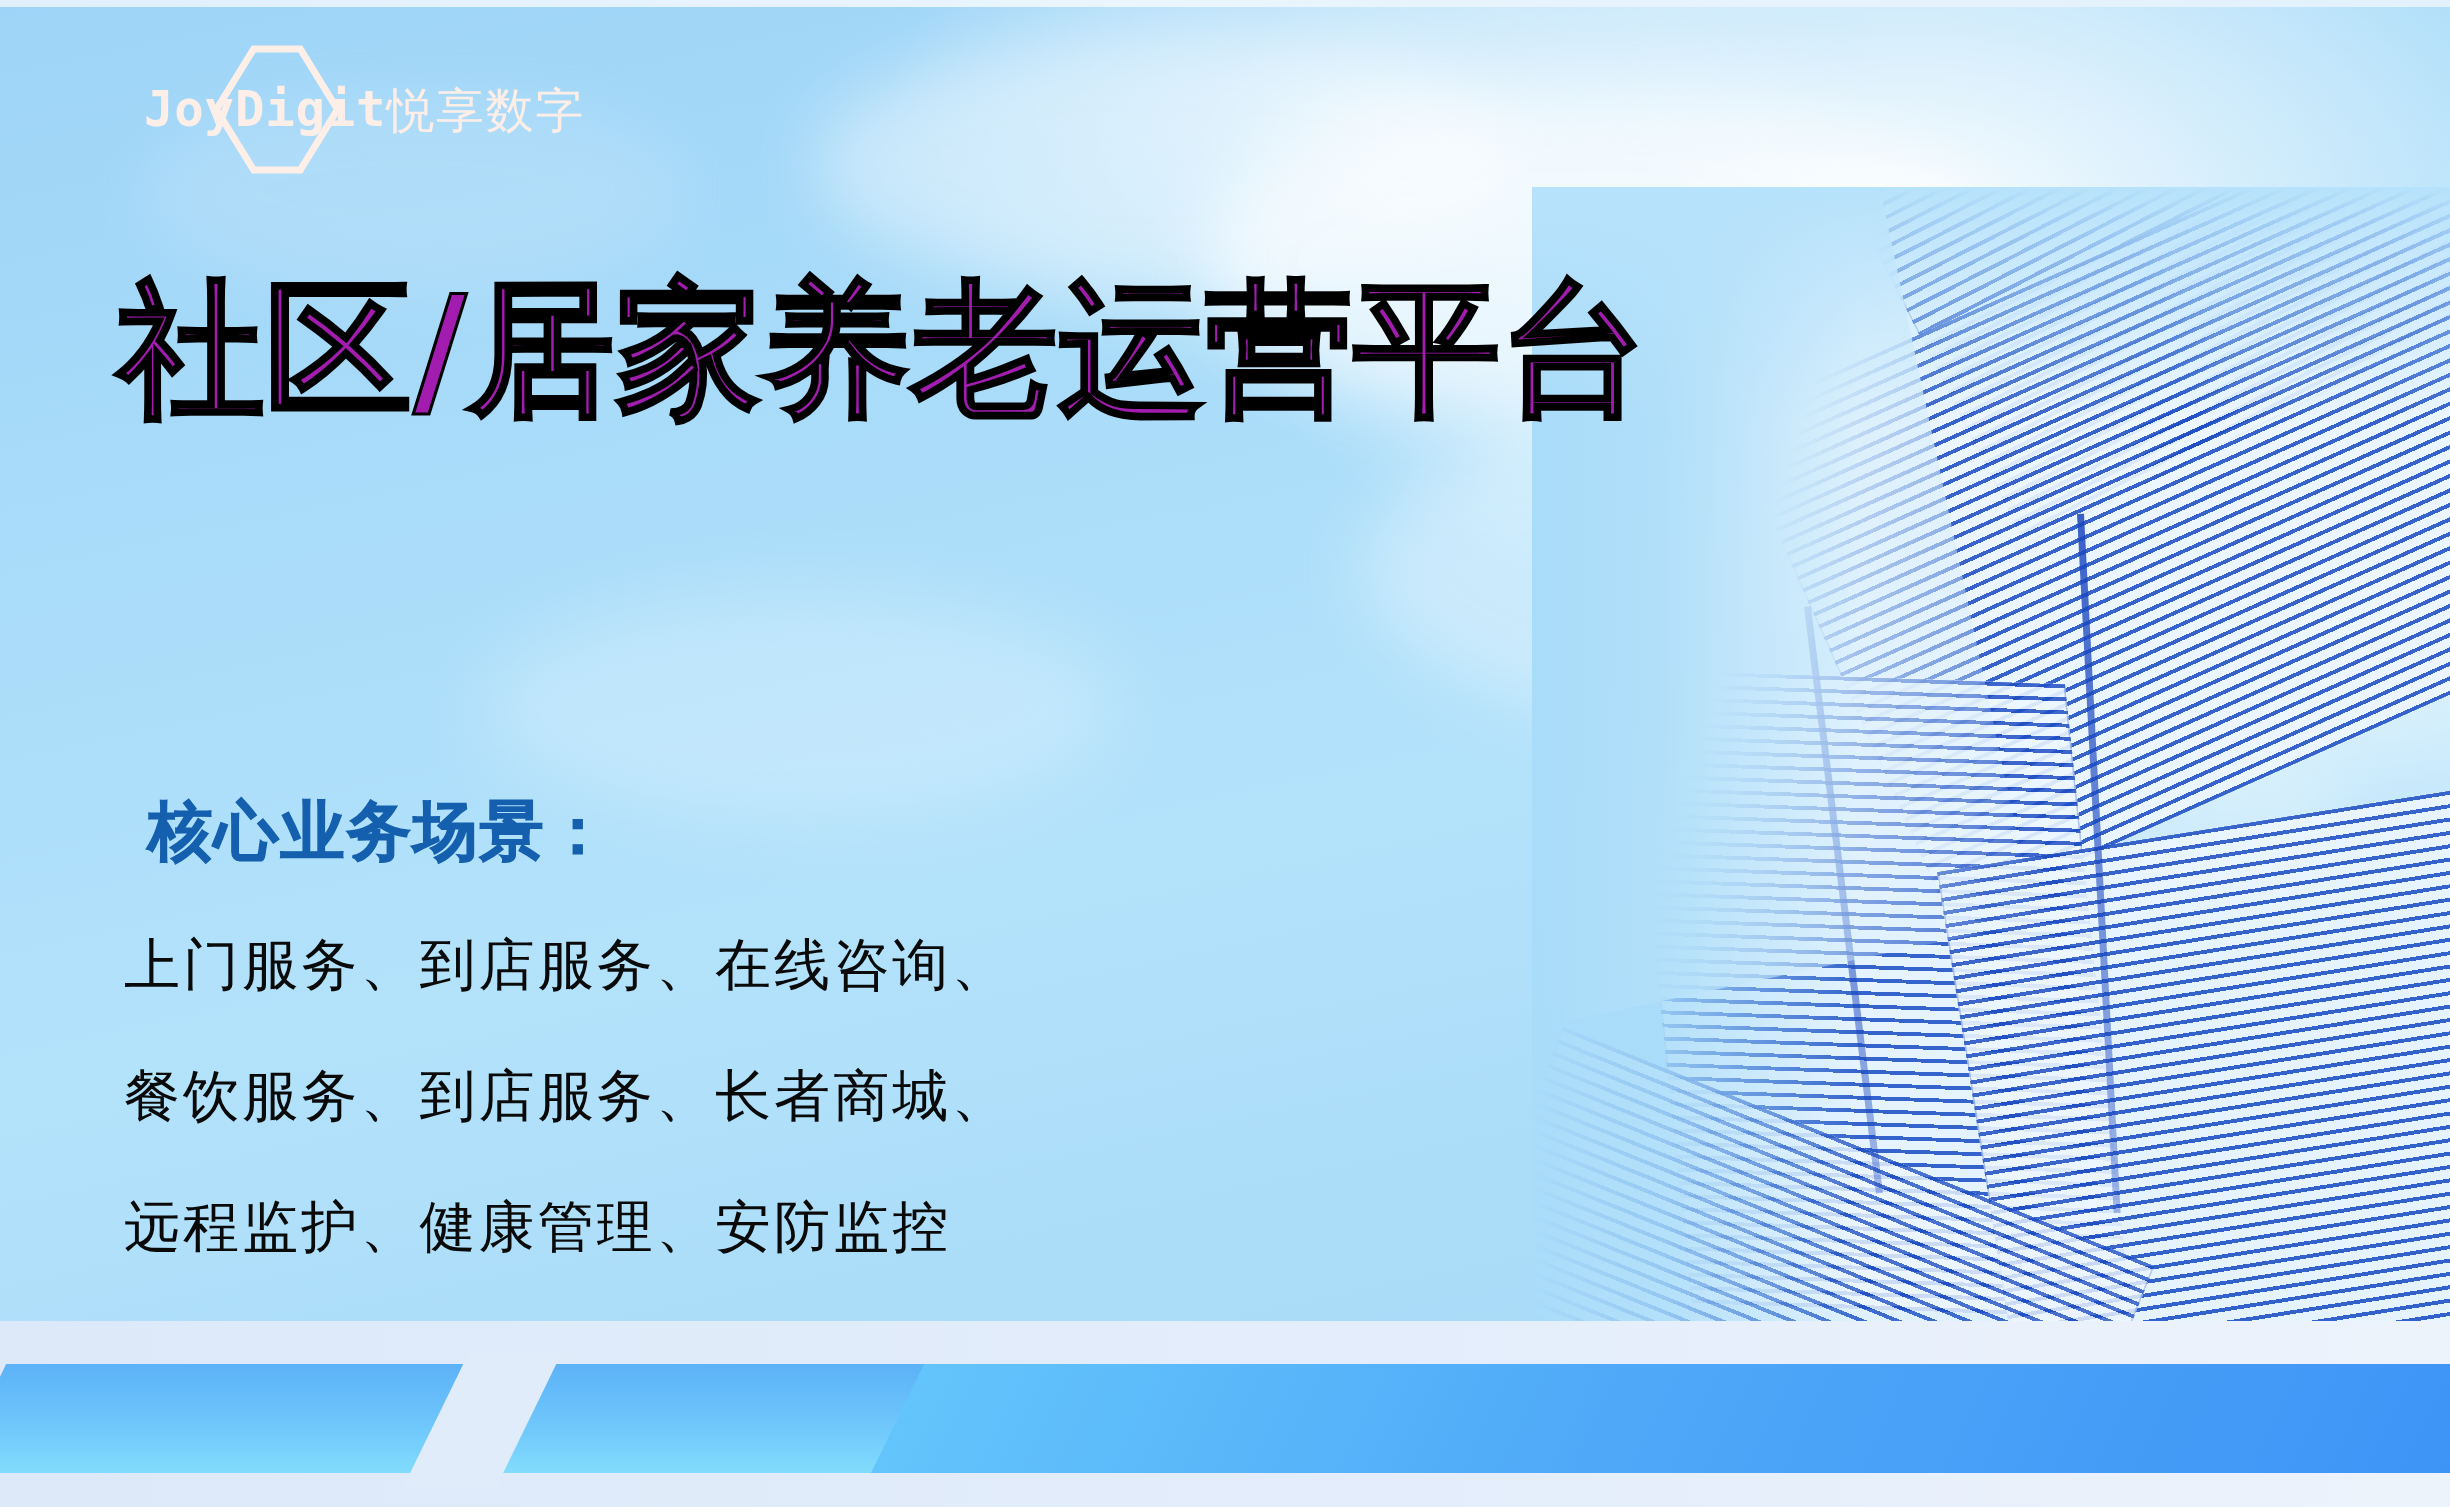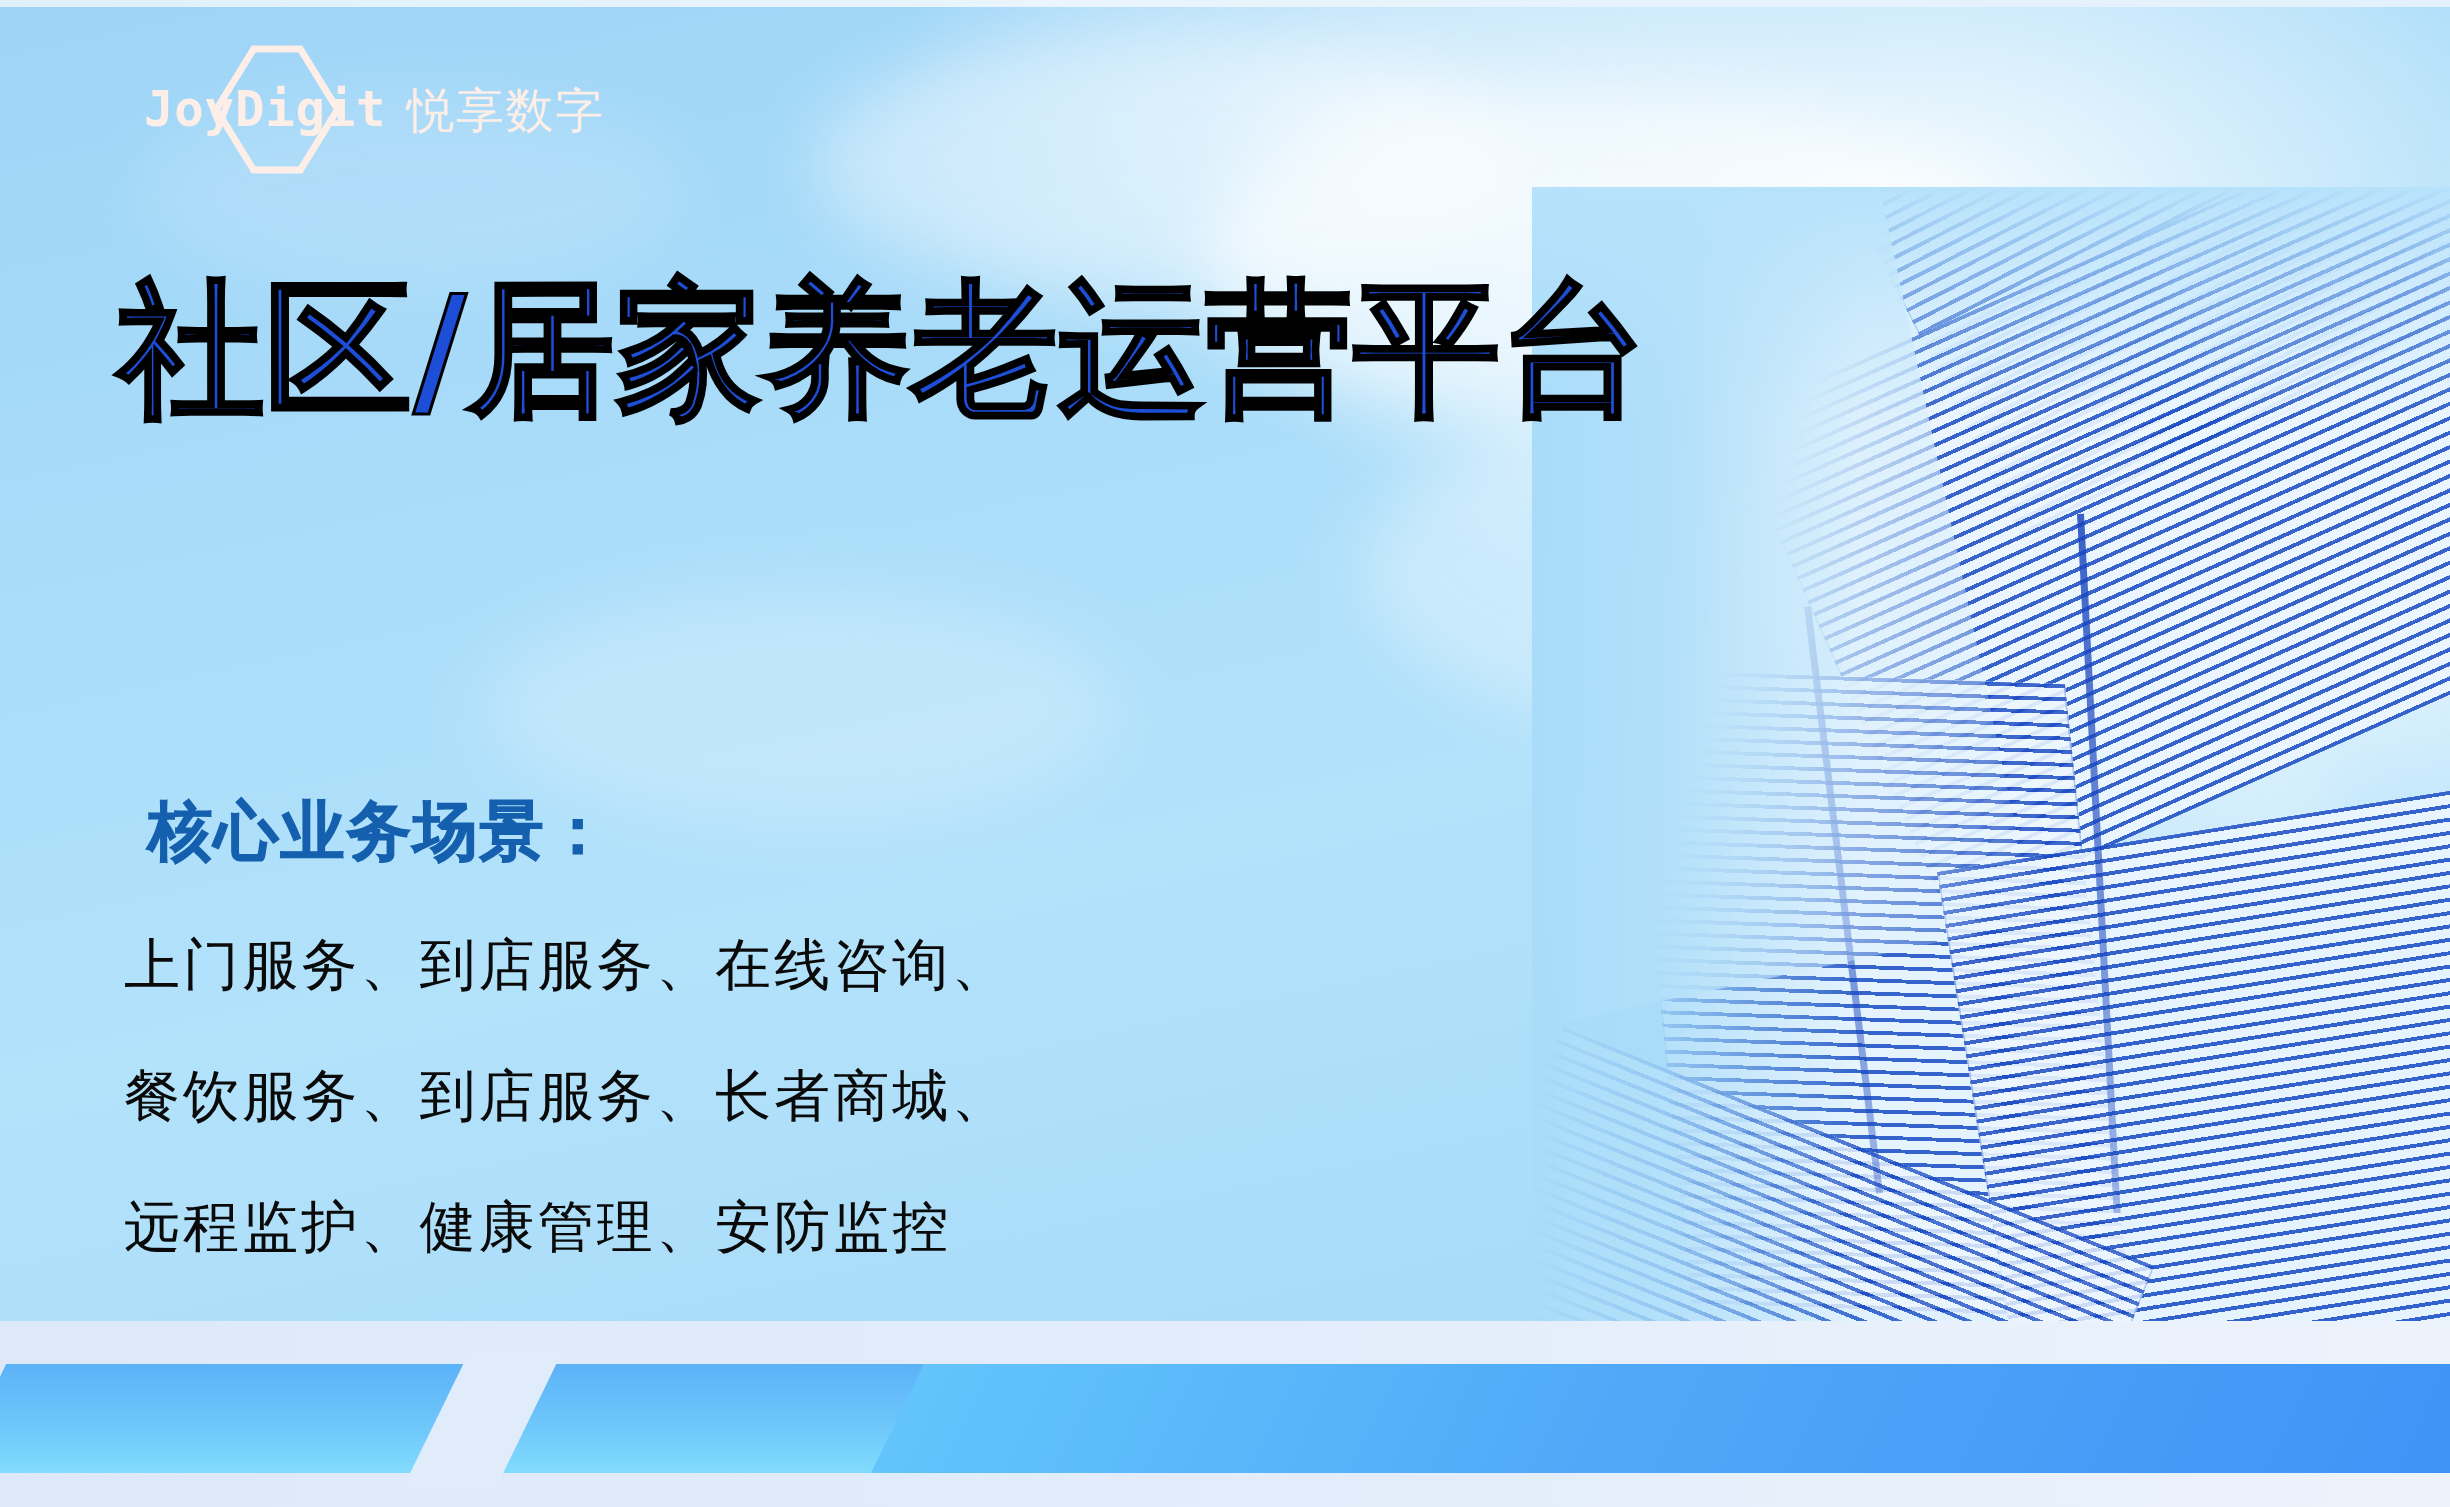--- a/index.html
+++ b/index.html
@@ -140,21 +140,20 @@
   }
 
   
   .logo {
     position: absolute;
     left: 144px;
     top: 72px;
     height: 75px;
     display: flex;
     align-items: center;
-    gap: 20px;
   }
   .logo-hex {
     position: absolute;
     left: 67px;
     top: -28px;
     width: 132px;
     height: 131px;
     pointer-events: none;
   }
   .logo-mark {
@@ -181,21 +180,21 @@
   
   .headline {
     position: absolute;
     left: 118px;
     top: 274px;
     font-family: "DejaVu Sans", sans-serif;
     font-weight: 700;
     font-size: 146px;
     line-height: 1.04;
     letter-spacing: 1.6px;
-    color: #1d4ed8;
+    color: #a21caf;
     white-space: nowrap;
     -webkit-text-stroke: 3.1px #000000;
   }
 
   
   .section-title {
     position: absolute;
     left: 148px;
     top: 788px;
     font-family: "DejaVu Sans", sans-serif;

